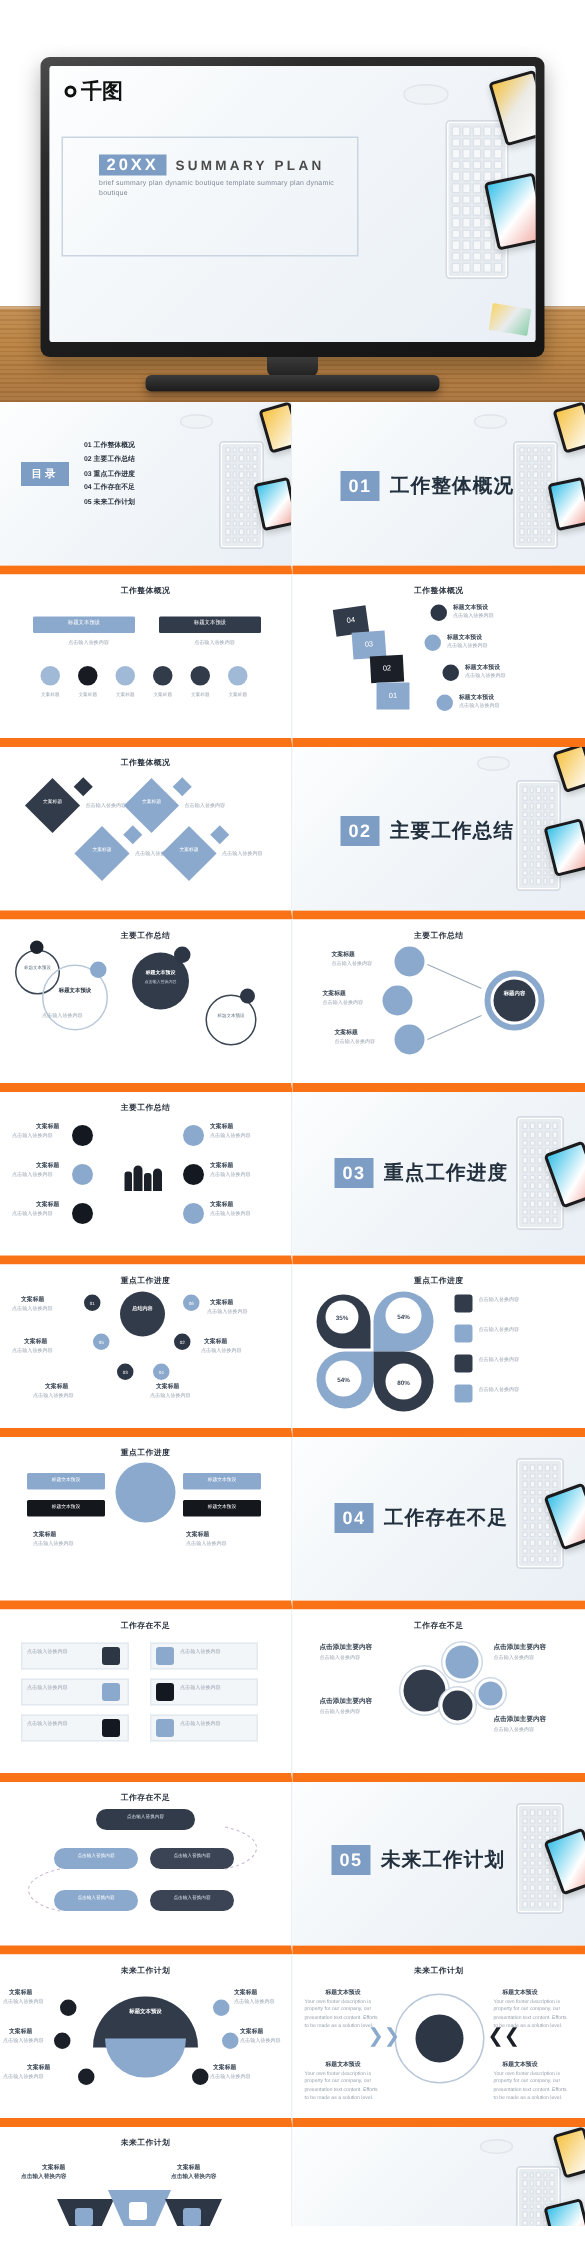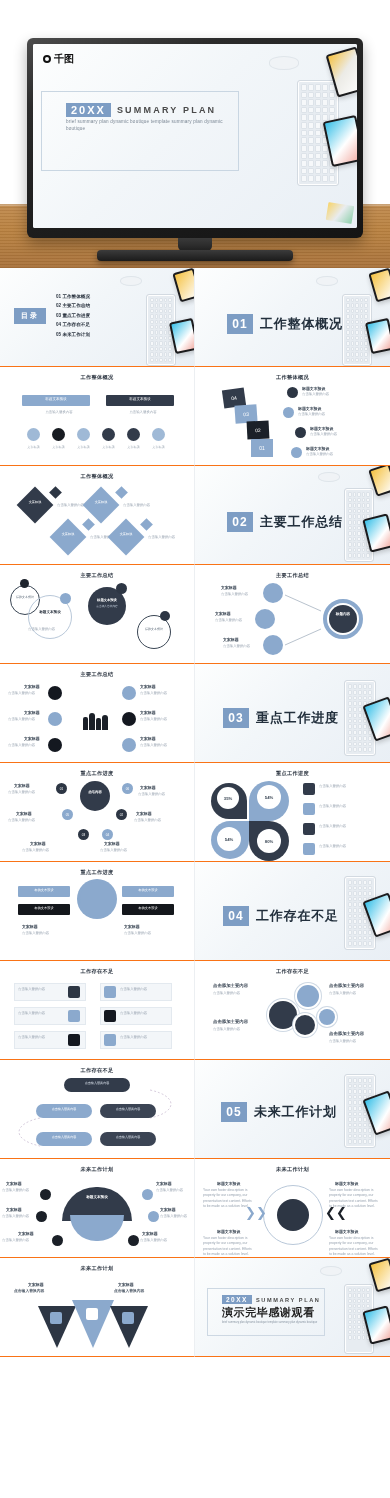--- a/index.html
+++ b/index.html
@@ -42,37 +42,37 @@
     box-shadow:inset 0 0 0 1px #fff;
   }
   .kbd .keys{ position:absolute; inset:3px; display:grid; gap:1px; }
   .kbd .keys i{ background:#f6f8fa; border:1px solid #dde3e9; border-radius:1px; display:block; }
   .mouse{ position:absolute; background:#f0f3f6; border:1px solid #dfe5ea; border-radius:50%/45%; }
   .tabphone{ position:absolute; background:#1b1b1d; border-radius:3px; box-shadow:0 2px 5px rgba(0,0,0,.2); }
   .tabphone b{ position:absolute; inset:2px; display:block; border-radius:1px; }
   .paperclip{ position:absolute; border-radius:1px; }
 
   
-  .hero-logo{ position:absolute; left:10px; top:8px; display:flex; align-items:center; gap:3px; font-weight:bold; font-size:10px; color:#111; }
+  .hero-logo{ position:absolute; left:10px; top:8px; display:flex; align-items:center; gap:3px; font-weight:bold; font-size:14px; color:#111; }
   .hero-logo .ring{ width:8px;height:8px;border:2px solid #111;border-radius:50%; display:inline-block; }
   .title-box{
     position:absolute; left:8px; top:47px; width:198px; height:80px;
     border:1px solid #c9d6e2;
   }
   .title-inner{ position:absolute; left:24px; top:11px; }
   .yr-row{ display:flex; align-items:center; gap:6px; }
   .yr{ background:#7d9dc4; color:#fff; font-size:11px; letter-spacing:2px; font-weight:bold; padding:1px 5px; }
   .sp-en{ font-size:9px; letter-spacing:2.2px; color:#4a4a4a; font-weight:bold; }
   .main-cn{ font-size:19px; font-weight:bold; color:#2b2b2b; letter-spacing:1px; line-height:1.12; margin-top:1px; }
   .sub-en{ font-size:4.6px; color:#7b8794; line-height:1.5; margin-top:2px; width:172px; letter-spacing:.2px; }
 
   
   .grid { display:grid; grid-template-columns:1fr 1fr; width:390px; }
-  .cell { position:relative; width:195px; height:99px; background:#fff;
-          border-right:1px solid #eceff2; border-bottom:1px solid #f97316; overflow:hidden; }
+  .cell { position:relative; width:195px; height:115px; background:#fff;
+          border-right:1px solid #eceff2; border-bottom:6px solid #f97316; overflow:hidden; }
   .cell:nth-child(2n){ border-right:none; }
   .slide-title{ position:absolute; top:7px; left:0; width:100%; text-align:center;
                 font-size:5.2px; font-weight:bold; color:#2b3440; letter-spacing:.3px; }
   .sect-row{ position:absolute; left:32px; top:46px; display:flex; align-items:center; gap:7px; }
   .sect-num{ background:#7d9dc4; color:#fff; font-size:12px; font-weight:bold; letter-spacing:1px;
              width:26px; height:20px; display:flex; align-items:center; justify-content:center; }
   .sect-cn{ font-size:13px; font-weight:bold; color:#23303d; letter-spacing:.8px; }
 
   
   .bar{ position:absolute; border-radius:1px; }
@@ -1050,27 +1050,17 @@
 
         </div>
       </div>
       <div class="tabphone" style="right:-4px; top:2px; width:22px; height:30px; transform:rotate(-16deg);">
           <b style="background:linear-gradient(140deg,#f5c243,#fff);"></b>
         </div>
       <div class="tabphone" style="right:-2px; top:50px; width:26px; height:34px; transform:rotate(-14deg);">
           <b style="background:linear-gradient(140deg,#39c0e8,#fff 60%,#f1a9a0);"></b>
         </div>
 
-      <div class="close-box">
-        <div class="close-in">
-          <div style="display:flex; align-items:center; gap:4px;">
-            <span class="close-yr">20XX</span>
-            <span style="font-size:5.6px; letter-spacing:1.6px; color:#4a4a4a; font-weight:bold;">SUMMARY PLAN</span>
-          </div>
-          <div class="close-cn">演示完毕感谢观看</div>
-          <div class="close-sub">brief summary plan dynamic boutique template summary plan dynamic boutique</div>
-        </div>
-      </div>
     </div>
 
   </div>
   <div class="footer-band"></div>
 </div>
 
 </body></html>

